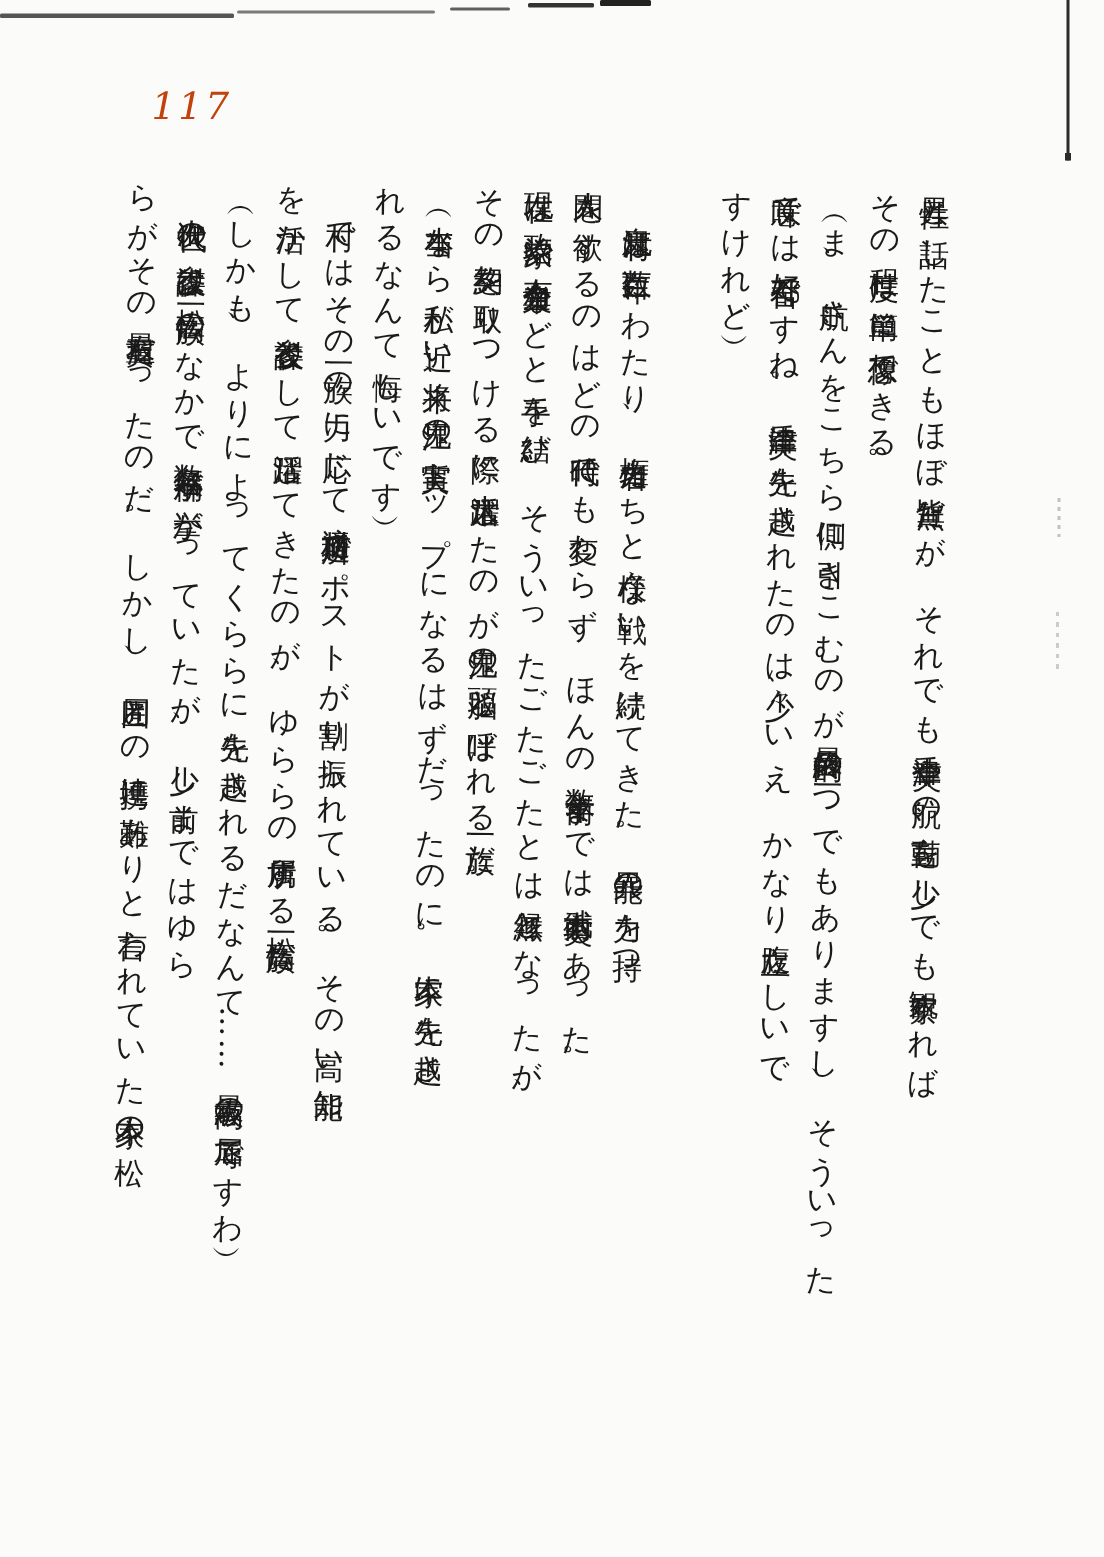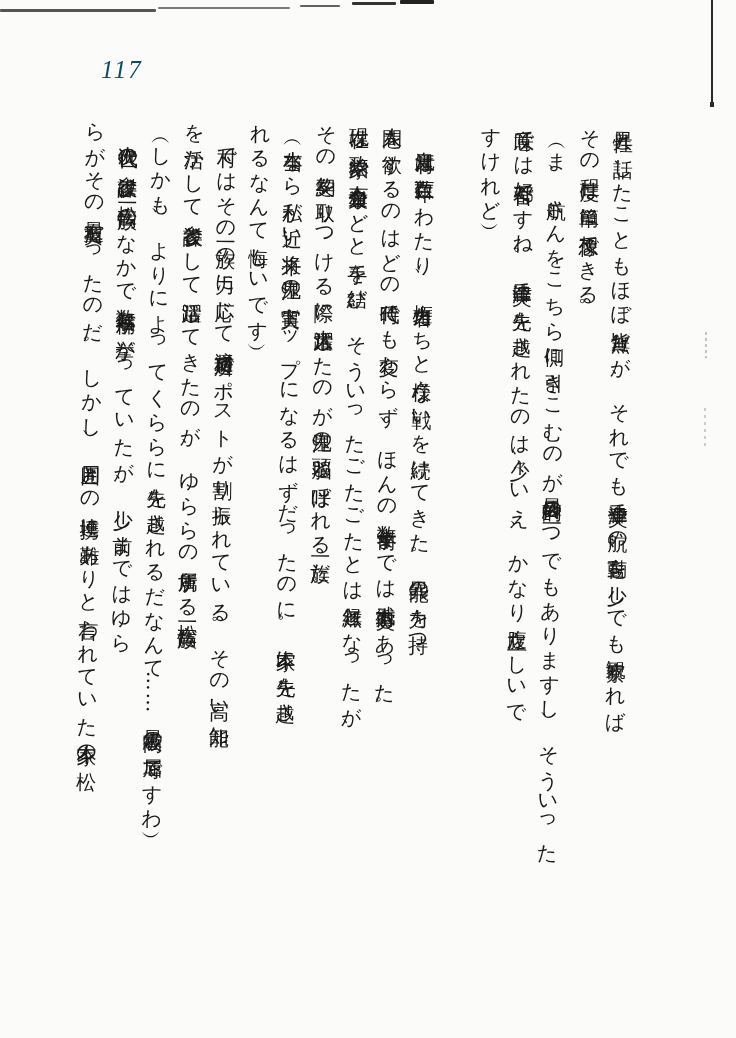--- a/index.html
+++ b/index.html
@@ -32,21 +32,21 @@
     background: #2b2b2b;
   }
   .speck { position: absolute; width: 2px; background: #c6c6c4; }
   .speck.p1 { left: 705px; top: 332px; height: 26px;
               background: repeating-linear-gradient(#c2c2c0 0 3px, transparent 3px 6px); }
   .speck.p2 { left: 704px; top: 408px; height: 40px;
               background: repeating-linear-gradient(#cccccb 0 3px, transparent 3px 7px); }
   
   .page-number {
     position: absolute; left: 101px; top: 56px;
-    font-size: 25px; font-style: italic; letter-spacing: 2px; color: #0c4a6e; font-family: Liberation Serif, serif;
+    font-size: 25px; font-style: italic; letter-spacing: 2px; color: #c2410c;
   }
   
   .text-block {
     position: absolute;
     left: 86px; top: 116px;
     width: 548px; height: 860px;
     display: flex;
     flex-direction: row-reverse; 
     justify-content: flex-start;
     gap: 13px;

